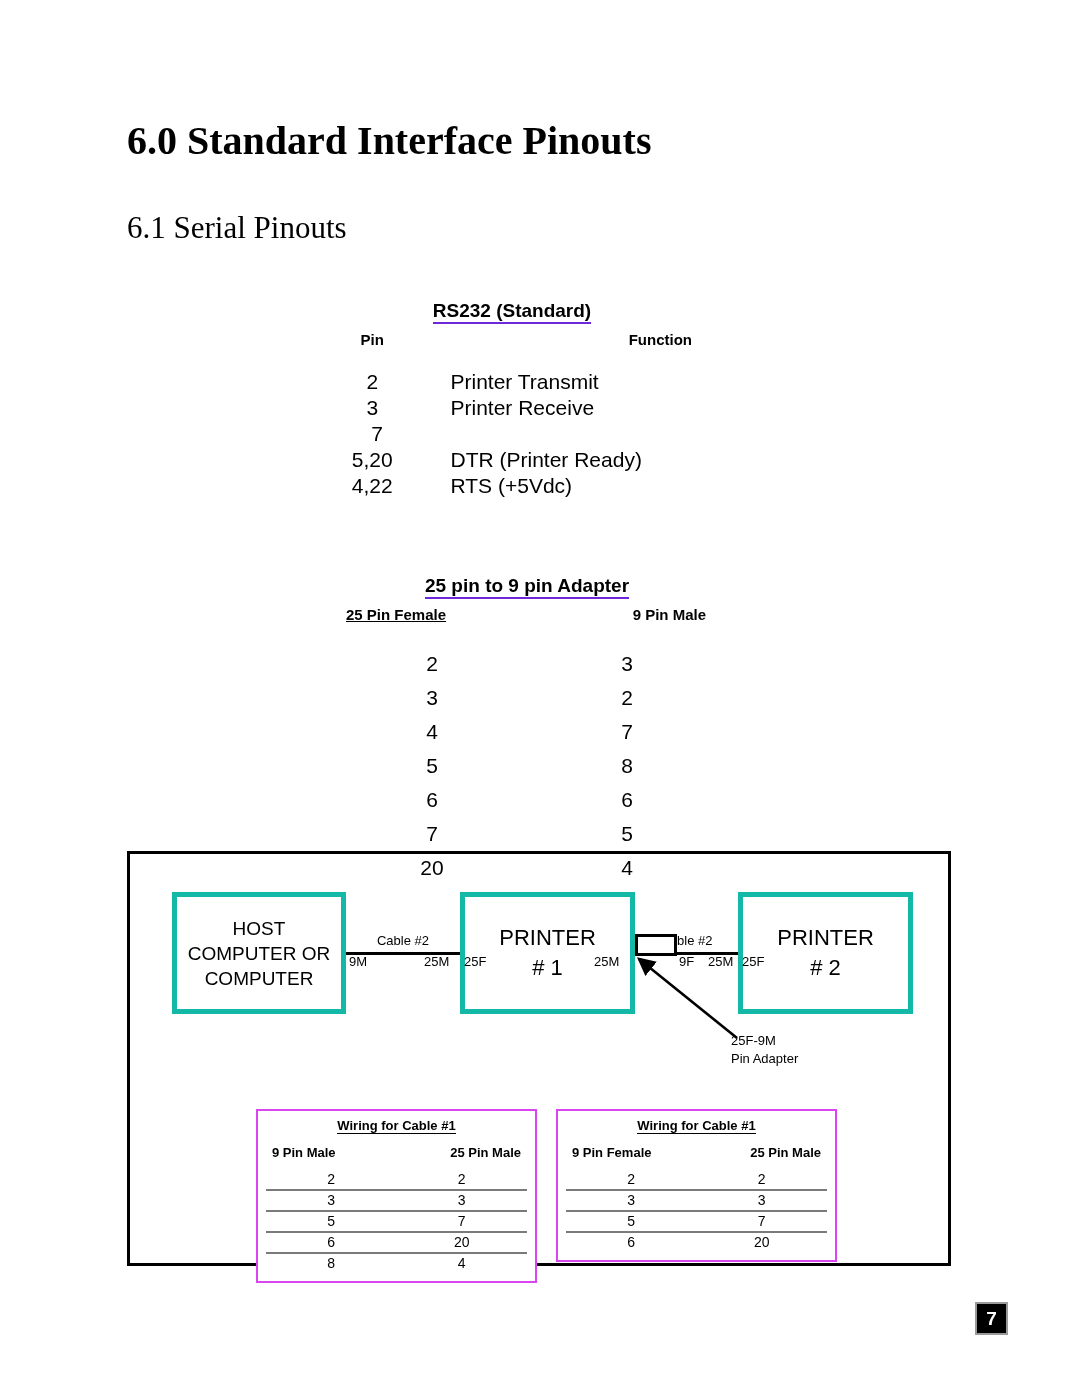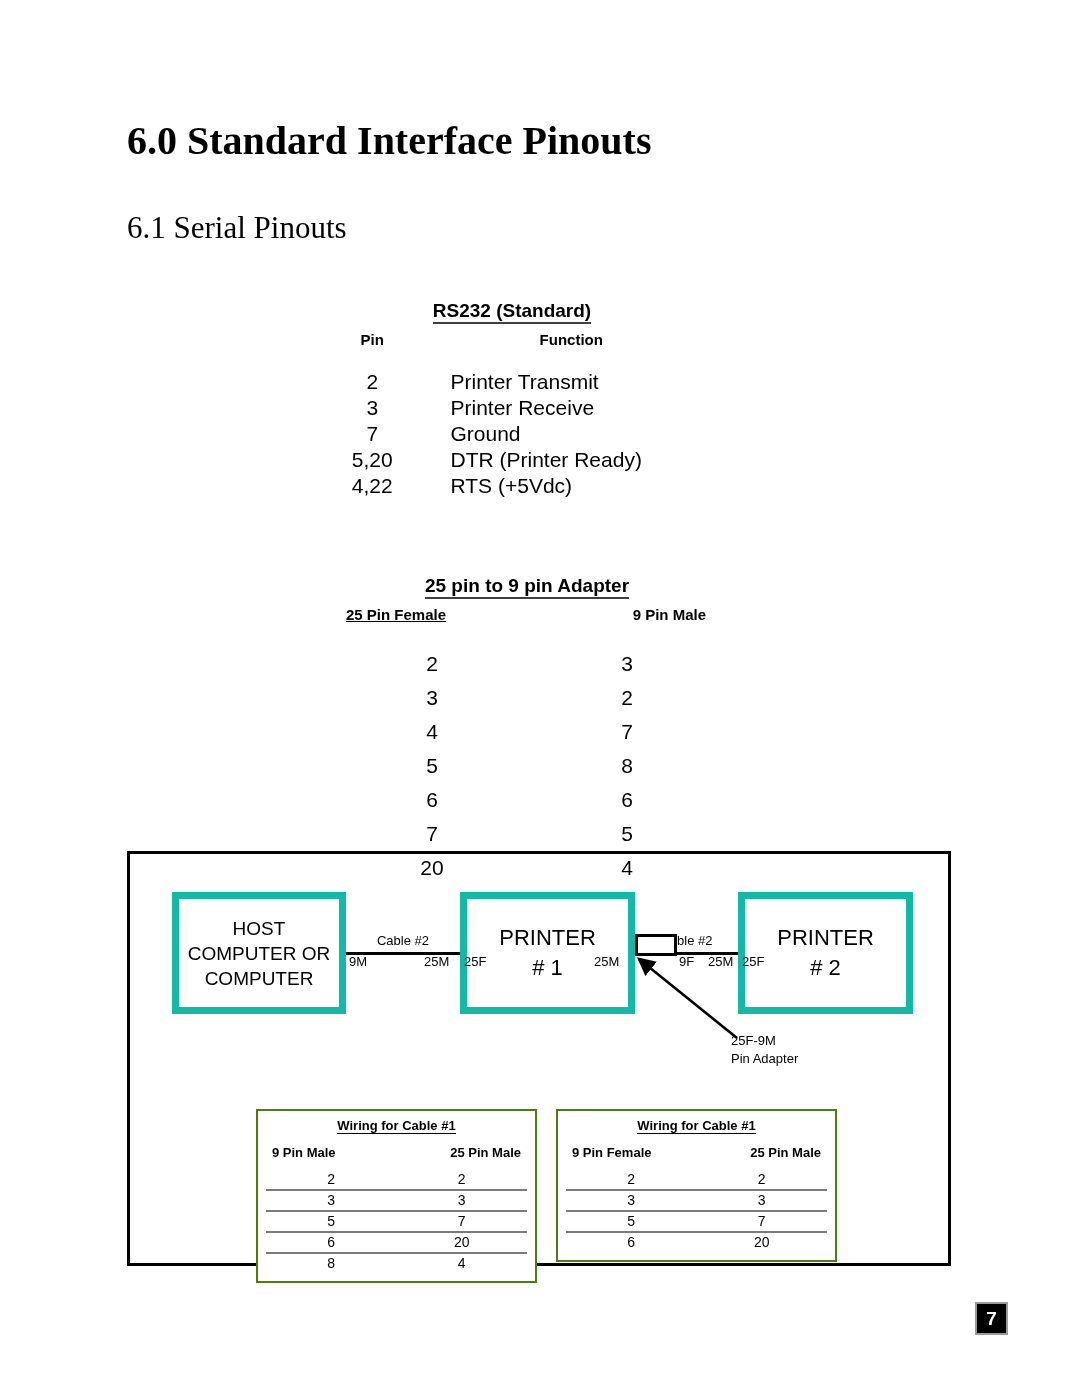--- a/index.html
+++ b/index.html
@@ -41,21 +41,21 @@
   .pin-block {
     position: absolute;
   }
   .pin-title {
     text-align: center;
     font-size: 19px;
     font-weight: bold;
     white-space: nowrap;
   }
   .pin-title span {
-    border-bottom: 2px solid #404040;
+    border-bottom: 2px solid #6d28d9;
     padding-bottom: 1px;
   }
   .pin-head {
     display: flex;
     font-size: 15px;
     font-weight: bold;
     margin-top: 9px;
   }
   .pin-rows {
     margin-top: 21px;
@@ -64,21 +64,21 @@
   .pin-row {
     display: flex;
     line-height: 26px;
   }
 
   
   #rs232-block { left: 332px; top: 300px; width: 360px; }
   #rs232-block .c1 { width: 90px; text-align: center; }
   #rs232-block .c2 { width: 270px; text-align: left; padding-left: 38px; }
   #rs232-block .pin-head .c1 { text-align: center; }
-  #rs232-block .pin-head .c2 { text-align: center; padding-left: 38px; }
+  #rs232-block .pin-head .c2 { text-align: right; padding-left: 38px; }
 
   
   #adapter-block { left: 332px; top: 575px; width: 390px; }
   #adapter-block .pin-title { width: 390px; }
   #adapter-block .c1 { width: 200px; text-align: center; }
   #adapter-block .c2 { width: 190px; text-align: center; }
   #adapter-block .pin-head .c1 { text-align: left; padding-left: 14px; text-decoration: underline; }
   #adapter-block .pin-head .c2 { text-align: right; padding-right: 16px; }
   #adapter-block .pin-rows { margin-top: 24px; }
   #adapter-block .pin-row { line-height: 34px; }
@@ -88,21 +88,21 @@
     position: absolute;
     left: 127px;
     top: 851px;
     width: 824px;
     height: 415px;
     border: 3px solid #000;
     box-sizing: border-box;
   }
   .dbox {
     position: absolute;
-    border: 7px solid #14b8a6;
+    border: 5px solid #14b8a6;
     box-sizing: border-box;
     background: #fff;
     display: flex;
     flex-direction: column;
     align-items: center;
     justify-content: center;
     font-size: 19px;
     line-height: 25px;
     text-align: center;
   }
@@ -159,21 +159,21 @@
     left: 601px;
     top: 178px;
     font-size: 13px;
     line-height: 18px;
     white-space: nowrap;
   }
 
   
   .wtable {
     position: absolute;
-    border: 2px solid #4d7c0f;
+    border: 2px solid #d946ef;
     box-sizing: border-box;
     background: #fff;
     padding: 7px 8px 8px 8px;
   }
   #wtable1 { left: 126px; top: 255px; width: 281px; }
   #wtable2 { left: 426px; top: 255px; width: 281px; }
   .wtitle {
     text-align: center;
     font-size: 13px;
     font-weight: bold;
@@ -236,21 +236,20 @@
     <div class="pin-row">
       <div class="c1">2</div>
       <div class="c2">Printer Transmit</div>
     </div>
     <div class="pin-row">
       <div class="c1">3</div>
       <div class="c2">Printer Receive</div>
     </div>
     <div class="pin-row">
       <div class="c1">7</div>
-      <div class="c2">Ground</div>
     </div>
     <div class="pin-row">
       <div class="c1">5,20</div>
       <div class="c2">DTR (Printer Ready)</div>
     </div>
     <div class="pin-row">
       <div class="c1">4,22</div>
       <div class="c2">RTS (+5Vdc)</div>
     </div>
   </div>

